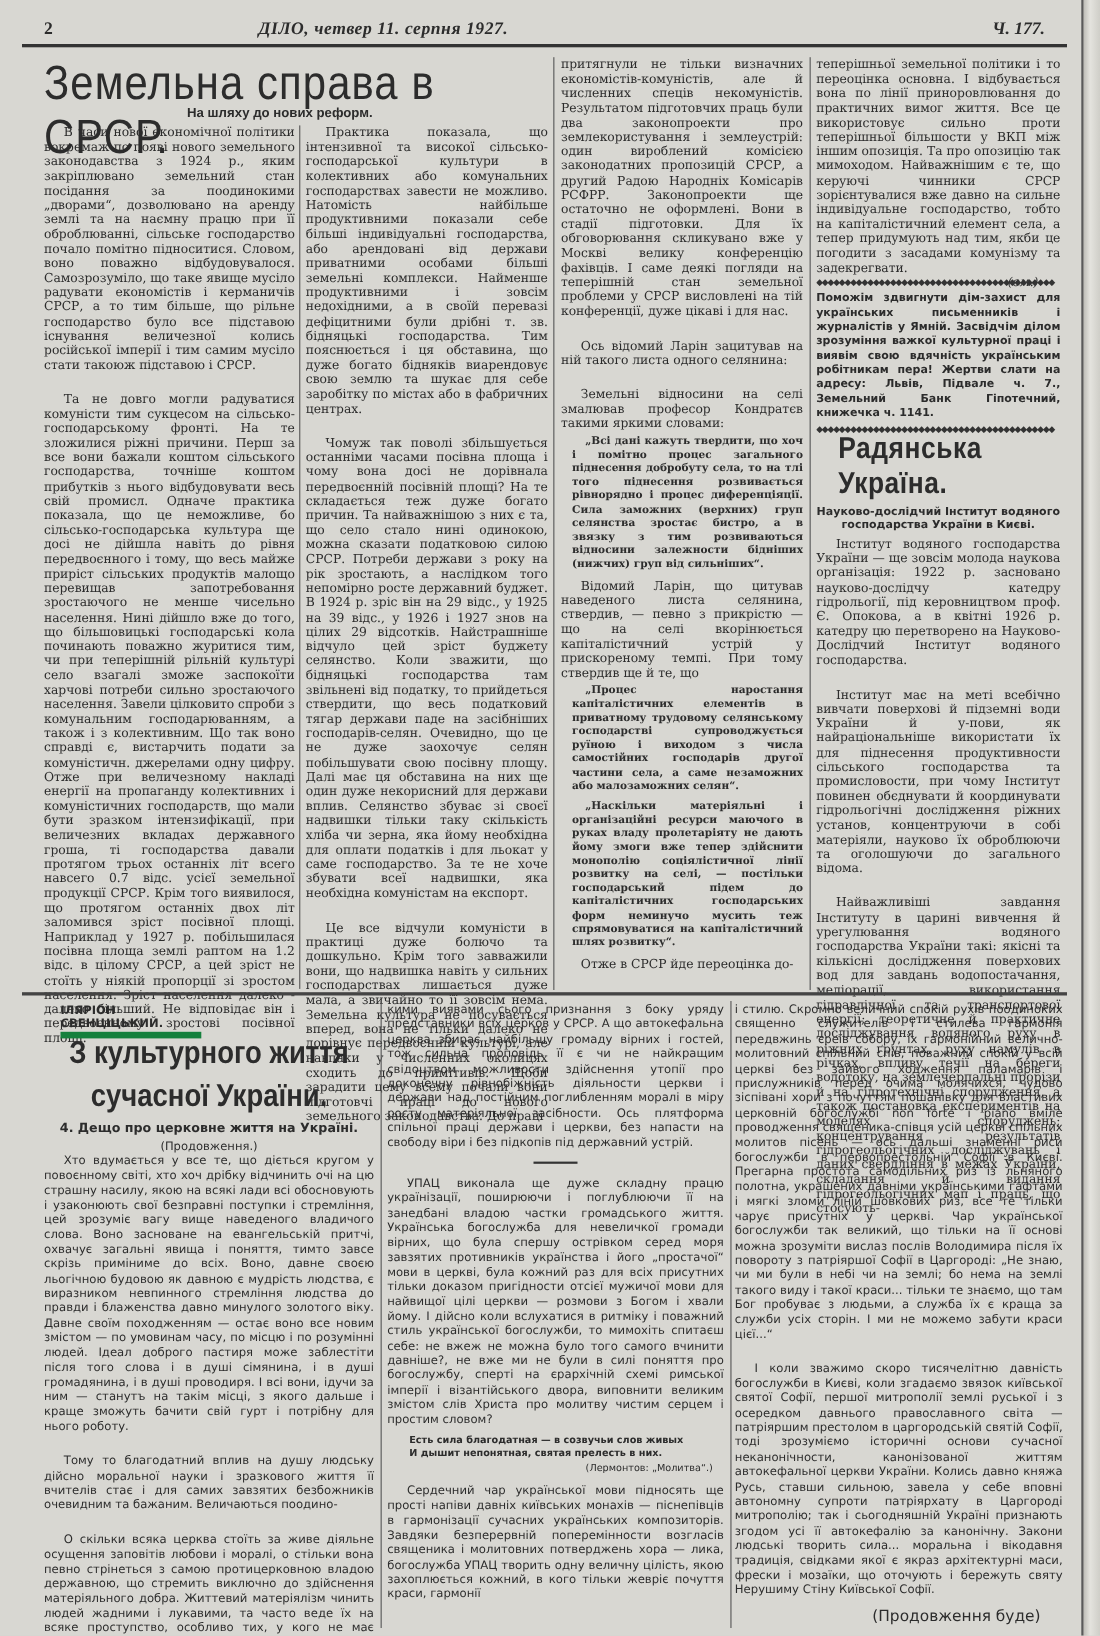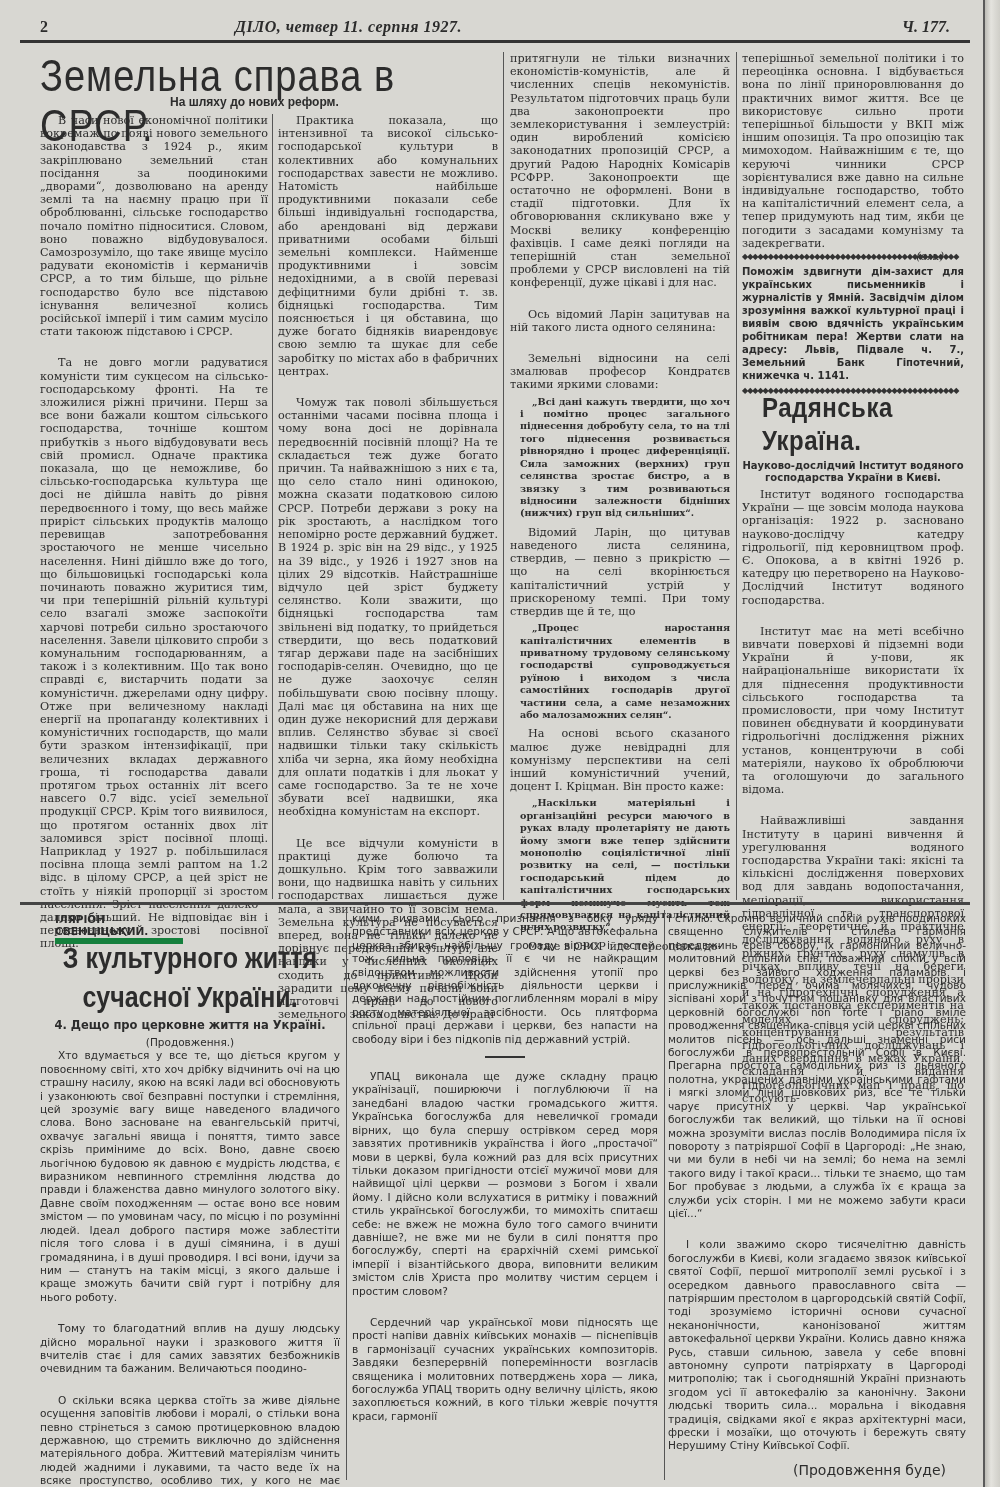--- a/index.html
+++ b/index.html
@@ -117,21 +117,20 @@
 
   <div class="colrule" style="left:503px; top:52px; height:848px;"></div>
 
   <div class="col" style="left:510px; top:52px; width:220px;">
     <p style="text-indent:0">притягнули не тільки визначних економістів-комуністів, але й численних спеців некомуністів. Результатом підготовчих праць були два законопроекти про землекористування і землеустрій: один вироблений комісією законодатних пропозицій СРСР, а другий Радою Народніх Комісарів РСФРР. Законопроекти ще остаточно не оформлені. Вони в стадії підготовки. Для їх обговорювання скликувано вже у Москві велику конференцію фахівців. І саме деякі погляди на теперішній стан земельної проблеми у СРСР висловлені на тій конференції, дуже цікаві і для нас.</p>
     <p>Ось відомий Ларін зацитував на ній такого листа одного селянина:</p>
     <p>Земельні відносини на селі змалював професор Кондратєв такими яркими словами:</p>
     <div class="quote">„Всі дані кажуть твердити, що хоч і помітно процес загального піднесення добробуту села, то на тлі того піднесення розвивається рівнорядно і процес диференціяції. Сила заможних (верхних) груп селянства зростає бистро, а в звязку з тим розвиваються відносини залежности бідніших (нижчих) груп від сильніших“.</div>
     <p>Відомий Ларін, що цитував наведеного листа селянина, ствердив, — певно з прикрістю — що на селі вкорінюється капіталістичний устрій у прискореному темпі. При тому ствердив ще й те, що</p>
     <div class="quote">„Процес наростання капіталістичних елементів в приватному трудовому селянському господарстві супроводжується руїною і виходом з числа самостійних господарів другої частини села, а саме незаможних або малозаможних селян“.</div>
-    <p>На основі всього сказаного малює дуже невідрадні для комунізму перспективи на селі інший комуністичний учений, доцент І. Кріцман. Він просто каже:</p>
     <div class="quote">„Наскільки матеріяльні і організаційні ресурси маючого в руках владу пролетаріяту не дають йому змоги вже тепер здійснити монополію соціялістичної лінії розвитку на селі, — постільки господарський підем до капіталістичних господарських форм неминучо мусить теж спрямовуватися на капіталістичний шлях розвитку“.</div>
     <p>Отже в СРСР йде переоцінка до-</p>
   </div>
 
   <div class="colrule" style="left:736px; top:52px; height:848px;"></div>
 
   <div class="col" style="left:742px; top:52px; width:222px;">
     <p style="text-indent:0">теперішньої земельної політики і то переоцінка основна. І відбувається вона по лінії приноровлювання до практичних вимог життя. Все це використовує сильно проти теперішньої більшости у ВКП між іншим опозиція. Та про опозицію так мимоходом. Найважнішим є те, що керуючі чинники СРСР зорієнтувалися вже давно на сильне індивідуальне господарство, тобто на капіталістичний елемент села, а тепер придумують над тим, якби це погодити з засадами комунізму та задекрегвати.</p>
     <div class="sign">(см.)</div>
   </div>
@@ -163,20 +162,25 @@
     <p>Тому то благодатний вплив на душу людську дійсно моральної науки і зразкового життя її вчителів стає і для самих завзятих безбожників очевидним та бажаним. Величаються поодино-</p>
     <p>О скільки всяка церква стоїть за живе діяльне осущення заповітів любови і моралі, о стільки вона певно стрінеться з самою протицерковною владою державною, що стремить виключно до здійснення матеріяльного добра. Життевий матеріялізм чинить людей жадними і лукавими, та часто веде їх на всяке проступство, особливо тих, у кого не має ніякого морального стриму.</p>
   </div>
 
   <div class="colrule" style="left:346px; top:910px; height:570px;"></div>
 
   <div class="col lower" style="left:352px; top:912px; width:306px;">
     <p style="text-indent:0">кими виявами сього признання з боку уряду представники всіх церков у СРСР. А що автокефальна церква збирає найбільшу громаду вірних і гостей, тож сильна проповідь її є чи не найкращим свідоцтвом можливости здійснення утопії про доконечну рівнобіжність діяльности церкви і держави над постійним поглибленням моралі в міру росту матеріяльної засібности. Ось плятформа спільної праці держави і церкви, без напасти на свободу віри і без підкопів під державний устрій.</p>
     <div class="dash-sep"></div>
     <p>УПАЦ виконала ще дуже складну працю українізації, поширюючи і поглублюючи її на занедбані владою частки громадського життя. Українська богослужба для невеличкої громади вірних, що була спершу острівком серед моря завзятих противників українства і його „простачої“ мови в церкві, була кожний раз для всіх присутних тільки доказом пригідности отсієї мужичої мови для найвищої цілі церкви — розмови з Богом і хвали йому. І дійсно коли вслухатися в ритміку і поважний стиль української богослужби, то мимохіть спитаєш себе: не вжеж не можна було того самого вчинити давніше?, не вже ми не були в силі поняття про богослужбу, сперті на єрархічній схемі римської імперії і візантійського двора, виповнити великим змістом слів Христа про молитву чистим серцем і простим словом?</p>
+    <div class="poem">
+      <div>Есть сила благодатная — в созвучьи слов живых</div>
+      <div>И дышит непонятная, святая прелесть в них.</div>
+      <div class="src">(Лермонтов: „Молитва“.)</div>
+    </div>
     <p>Сердечний чар української мови підносять ще прості напіви давніх київських монахів — піснепівців в гармонізації сучасних українських композиторів. Завдяки безперервній поперемінности возгласів священика і молитовних потверджень хора — лика, богослужба УПАЦ творить одну величну цілість, якою захоплюється кожний, в кого тільки жевріє почуття краси, гармонії</p>
   </div>
 
   <div class="colrule" style="left:664px; top:910px; height:570px;"></div>
 
   <div class="col lower" style="left:668px; top:912px; width:298px;">
     <p style="text-indent:0">і стилю. Скромно величний спокій рухів поодиноких священно служителів і стилева гармонія передвжинь єреїв собору, їх гармонійний велично-молитовний спільний спів, поважний спокій у всій церкві без зайвого ходження паламарів і прислужників перед очима молячихся, чудово зіспівані хори з почуттям пошанівку для властивих церковній богослужбі non forte і piano вміле проводження священика-співця усій церкві спільних молитов пісень — ось дальші знаменні риси богослужби в первопрестольній Софії в Києві. Прегарна простота самодільних риз із льняного полотна, украшених давніми українськими гафтами і мягкі зломи ліній шовкових риз, все те тільки чарує присутніх у церкві. Чар української богослужби так великий, що тільки на її основі можна зрозуміти вислаз послів Володимира після їх повороту з патріяршої Софії в Царгороді: „Не знаю, чи ми були в небі чи на землі; бо нема на землі такого виду і такої краси... тільки те знаємо, що там Бог пробуває з людьми, а служба їх є краща за служби усіх сторін. І ми не можемо забути краси цієї...“</p>
     <p>І коли зважимо скоро тисячелітню давність богослужби в Києві, коли згадаємо звязок київської святої Софії, першої митрополії землі руської і з осередком давнього православного світа — патріяршим престолом в царгородській святій Софії, тоді зрозуміємо історичні основи сучасної неканонічности, канонізованої життям автокефальної церкви України. Колись давно княжа Русь, ставши сильною, завела у себе вповні автономну супроти патріярхату в Царгороді митрополію; так і сьогодняшній Україні признають згодом усі її автокефалію за канонічну. Закони людські творить сила... моральна і вікодавня традиція, свідками якої є якраз архітектурні маси, фрески і мозаїки, що оточують і бережуть святу Нерушиму Стіну Київської Софії.</p>
     <div class="sign" style="font-style:normal; font-size:14px; margin-top:11px;">(Продовження буде)</div>
     <div style="width:60px; height:2px; background:#333; margin:14px auto 0;"></div>

